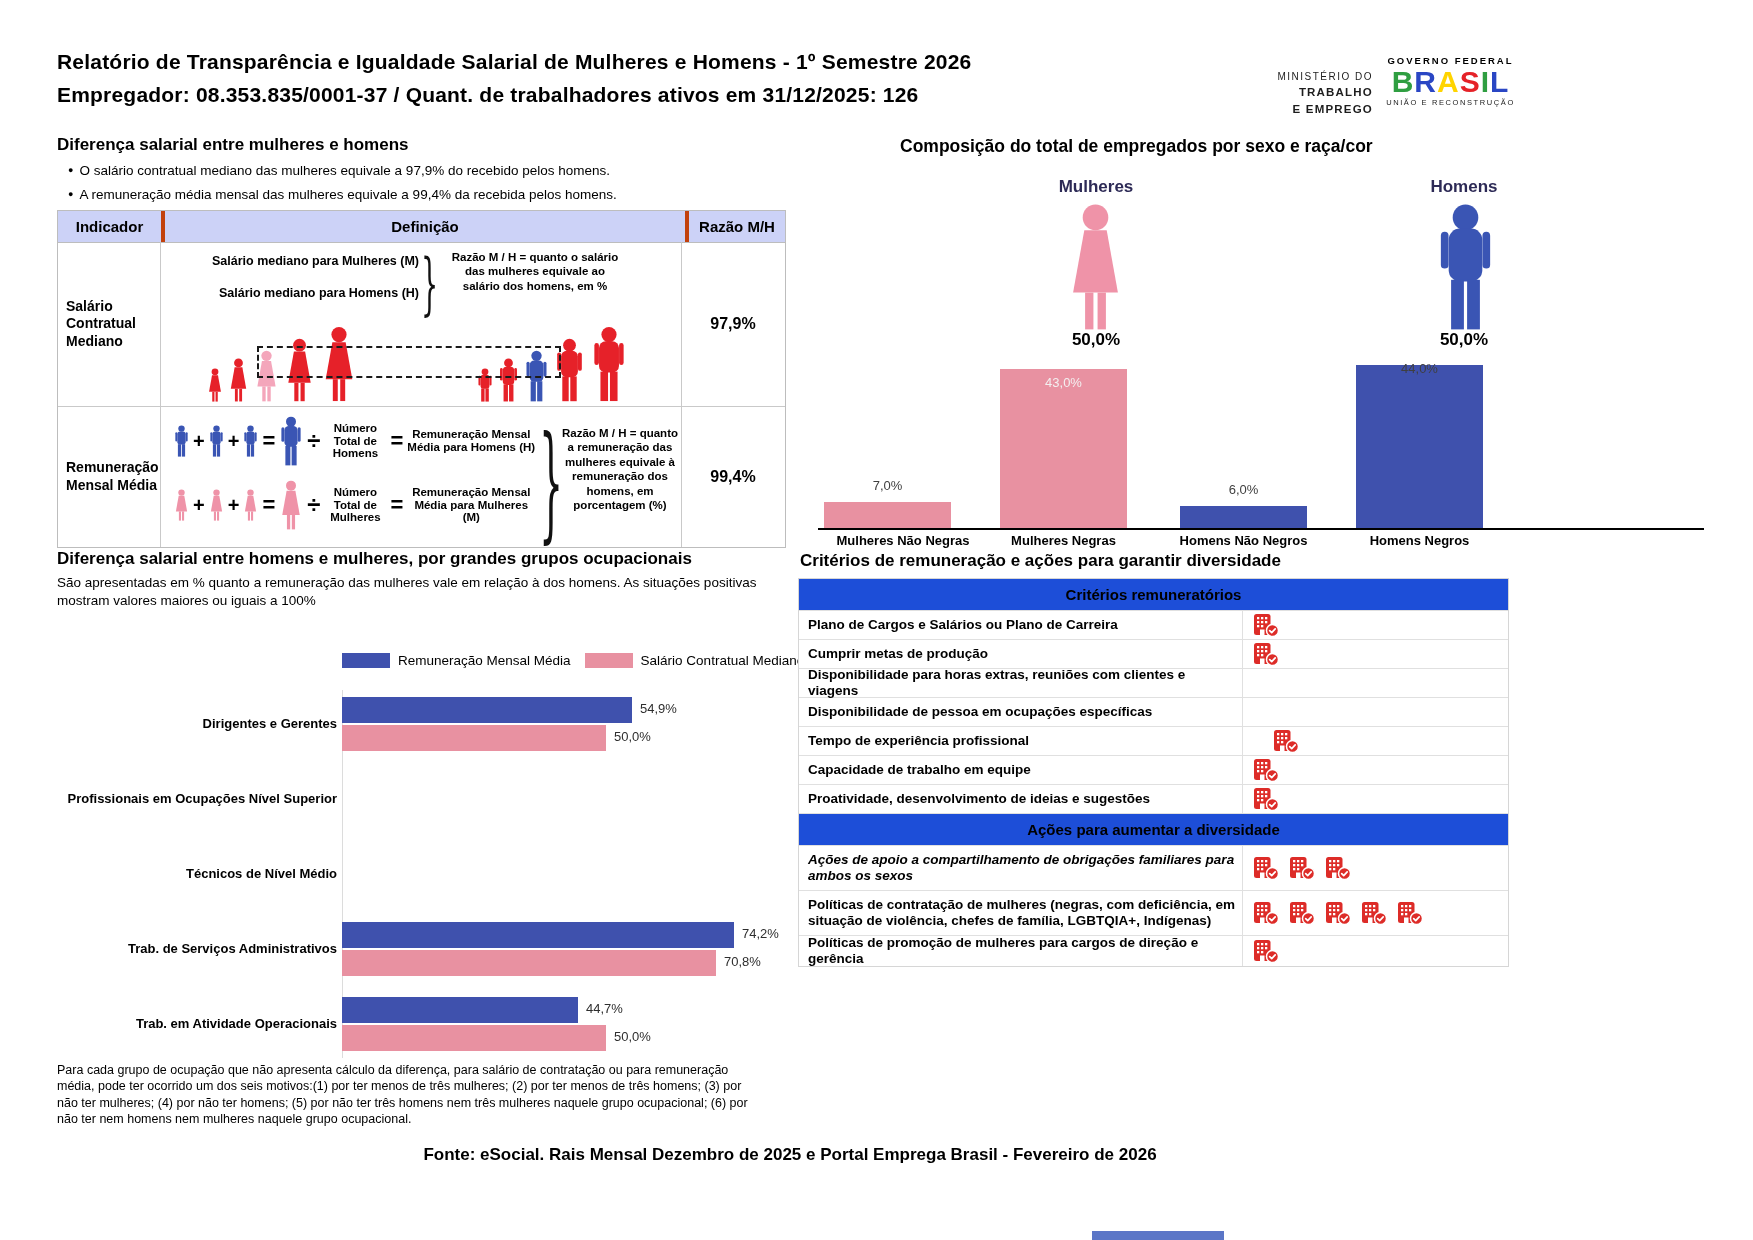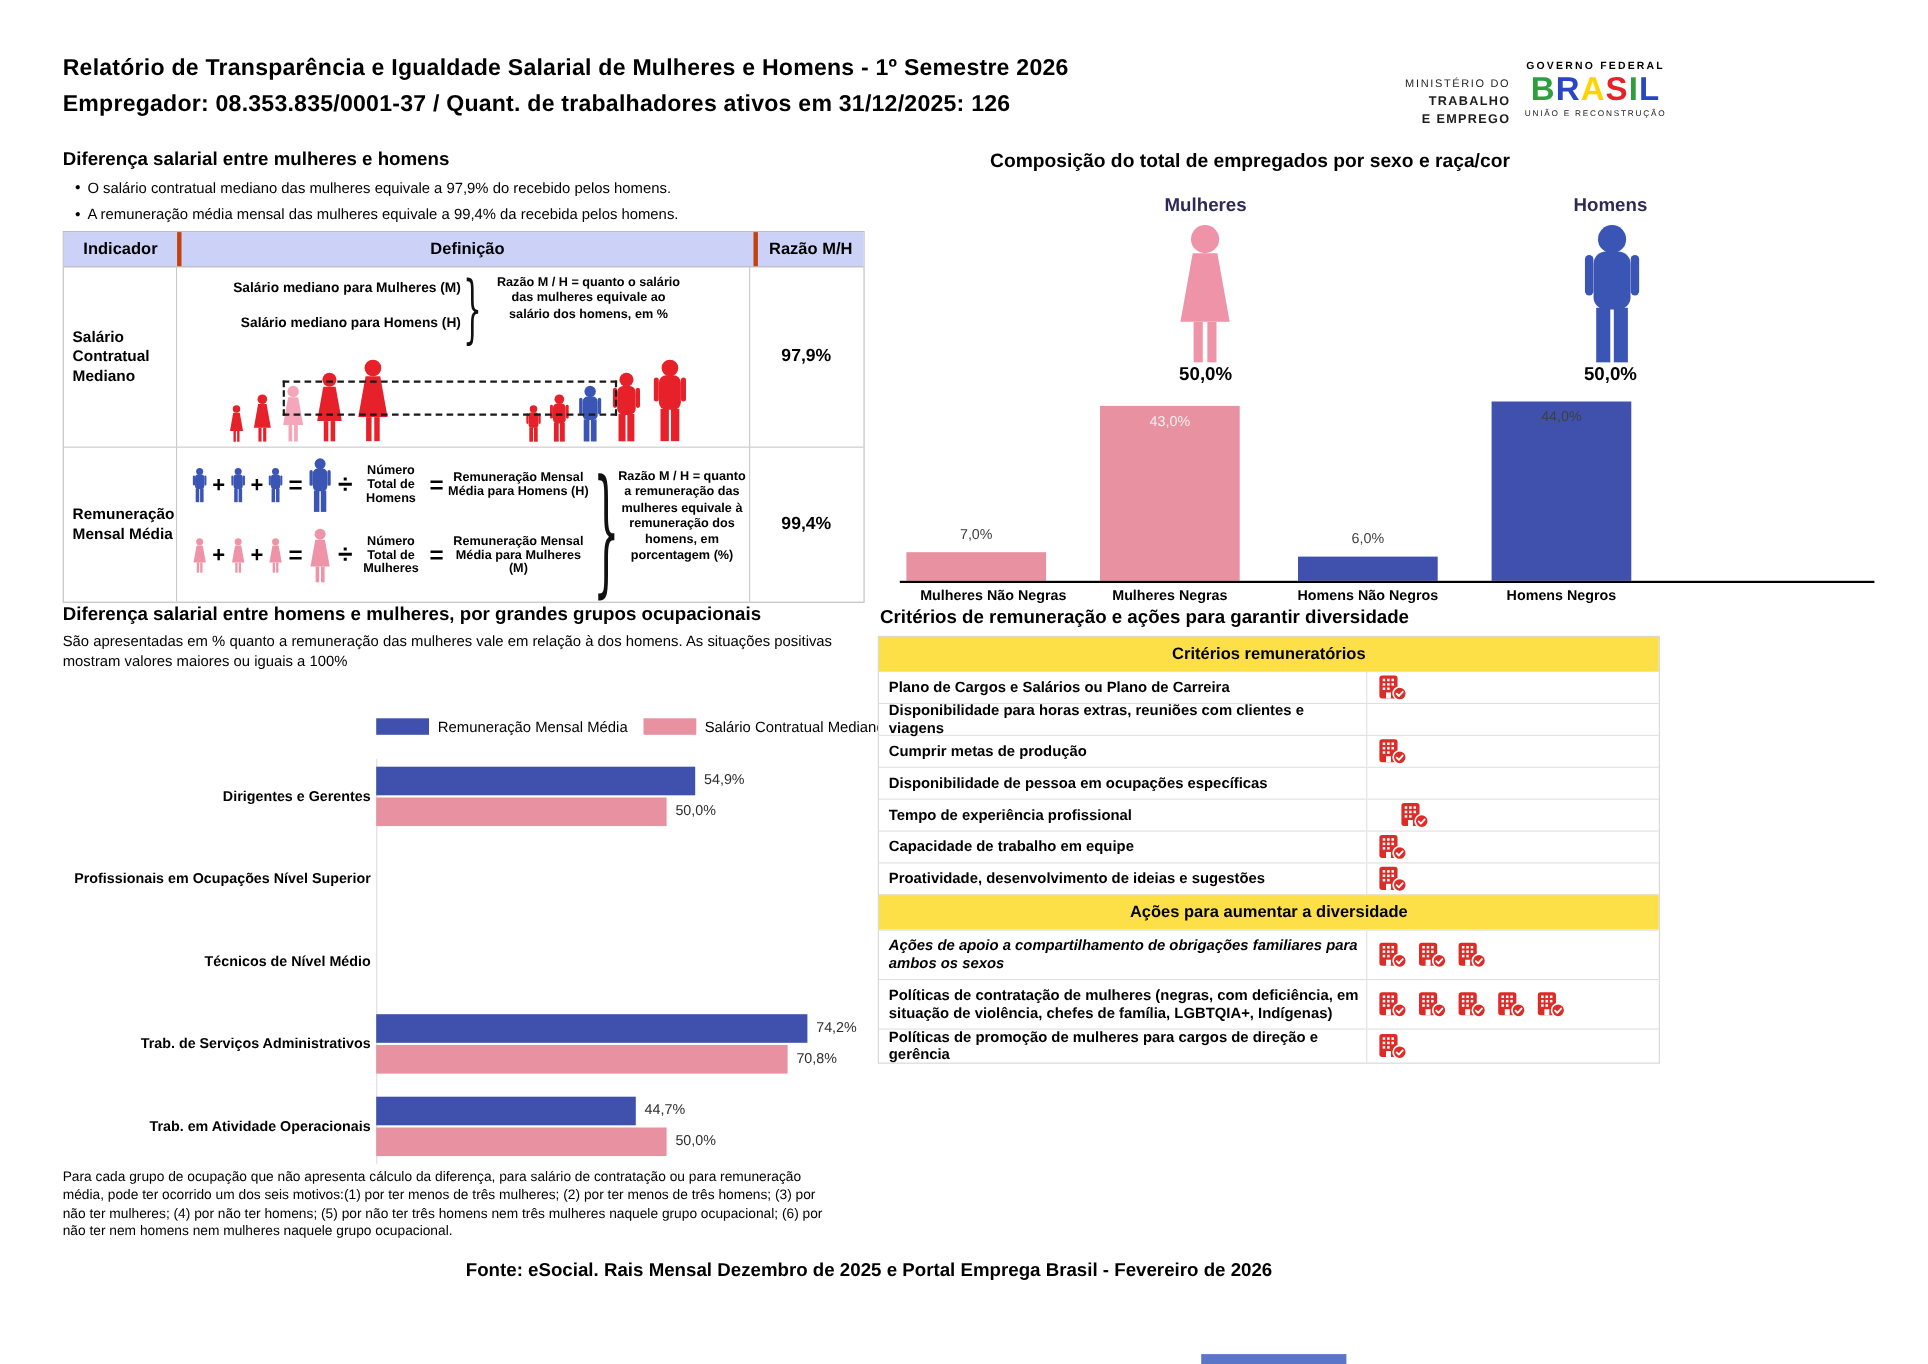--- a/index.html
+++ b/index.html
@@ -34,21 +34,21 @@
   .legend-swatch{width:48px;height:15px;}
   .val-label{font-size:13px;color:#2e2e2e;}
   .footnote{font-size:12.5px;line-height:1.3;}
   
   .comp-name{font-size:17px;font-weight:700;color:#2d2a56;text-align:center;}
   .comp-total{font-size:17px;font-weight:700;text-align:center;}
   .comp-cat{font-size:13px;font-weight:700;text-align:center;}
   .comp-val{font-size:13px;color:#3f3f3f;text-align:center;}
   
   .crit-table{border:1px solid #d6d6d6;background:#fff;}
-  .crit-head{background:#fde047;height:31px;display:flex;align-items:center;justify-content:center;
+  .crit-head{background:#1d4ed8;height:31px;display:flex;align-items:center;justify-content:center;
              font-size:15px;font-weight:700;}
   .crit-row{display:flex;border-top:1px solid #e0e0e0;box-sizing:border-box;}
   .crit-label{flex:0 0 444px;border-right:1px solid #e0e0e0;display:flex;align-items:center;
               padding:2px 6px 2px 9px;box-sizing:border-box;font-size:13.5px;font-weight:700;line-height:1.2;}
   .crit-icons{display:flex;align-items:center;gap:9px;padding-left:10px;}
   .footer{font-size:17px;font-weight:700;text-align:center;}
   .ministry{font-size:10px;letter-spacing:1.5px;text-align:right;color:#1d1d1d;line-height:1.5;}
   .ministry .mb{font-weight:700;font-size:11.5px;letter-spacing:1.2px;}
   .gov{text-align:center;}
   .gov-top{font-size:9.5px;font-weight:700;letter-spacing:2px;}
@@ -342,21 +342,21 @@
       <div style="position: absolute; left: 824px; top: 502px; width: 127px; height: 26px; background: rgb(232, 145, 161);"></div>
       <div class="comp-val" style="position: absolute; left: 824px; width: 127px; top: 478px;">7,0%</div>
       <div class="comp-cat" style="position: absolute; left: 793px; width: 220px; top: 533px;">Mulheres Não Negras</div>
       <div style="position: absolute; left: 1000px; top: 369px; width: 127px; height: 159px; background: rgb(232, 145, 161);"></div>
       <div class="comp-val" style="position: absolute; left: 1000px; width: 127px; top: 375px; color: rgb(243, 239, 240);">43,0%</div>
       <div class="comp-cat" style="position: absolute; left: 953.5px; width: 220px; top: 533px;">Mulheres Negras</div>
       <div style="position: absolute; left: 1180px; top: 506px; width: 127px; height: 22px; background: rgb(63, 81, 173);"></div>
       <div class="comp-val" style="position: absolute; left: 1180px; width: 127px; top: 482px;">6,0%</div>
       <div class="comp-cat" style="position: absolute; left: 1133.5px; width: 220px; top: 533px;">Homens Não Negros</div>
       <div style="position: absolute; left: 1356px; top: 365px; width: 127px; height: 163px; background: rgb(63, 81, 173);"></div>
-      <div class="comp-val" style="position: absolute; left: 1356px; width: 127px; top: 371px;">44,0%</div>
+      <div class="comp-val" style="position: absolute; left: 1356px; width: 127px; top: 361px;">44,0%</div>
       <div class="comp-cat" style="position: absolute; left: 1309.5px; width: 220px; top: 533px;">Homens Negros</div>
     </div>
   <div class="abs" style="left:818px;top:528px;width:886px;height:2px;background:#000;"></div>
 
   <div class="abs sec-title" style="left:800px;top:551px;">Critérios de remuneração e ações para garantir diversidade</div>
   <div class="abs crit-table" style="left:798px;top:578px;width:709px;" id="crit-table">
       <div class="crit-head">Critérios remuneratórios</div>
       <div class="crit-row" style="height: 29px;">
         <div class="crit-label">Plano de Cargos e Salários ou Plano de Carreira</div>
         <div class="crit-icons">
@@ -370,41 +370,41 @@
               <rect x="12" y="9" width="2.3" height="2.3" fill="#fff"></rect>
               <rect x="4" y="13" width="2.3" height="2.3" fill="#fff"></rect>
               <rect x="8" y="13" width="2.3" height="2.3" fill="#fff"></rect>
               <rect x="7" y="17.5" width="4.5" height="5.5" fill="#fff"></rect>
               <circle cx="19.5" cy="18.5" r="6" fill="#dd2c28" stroke="#fff" stroke-width="1.5"></circle>
               <path d="M16.7 18.7 l2 2 l3.5 -3.8" stroke="#fff" stroke-width="1.7" fill="none" stroke-linecap="round" stroke-linejoin="round"></path>
             </svg></span>
         </div>
       </div>
       <div class="crit-row" style="height: 29px;">
+        <div class="crit-label">Cumprir metas de produção</div>
+        <div class="crit-icons">
+          <span style="line-height: 0;"><svg viewBox="0 0 27 26" width="27" height="26">
+              <rect x="1" y="2" width="16.5" height="21" rx="2.5" fill="#dd2c28"></rect>
+              <rect x="4" y="5" width="2.3" height="2.3" fill="#fff"></rect>
+              <rect x="8" y="5" width="2.3" height="2.3" fill="#fff"></rect>
+              <rect x="12" y="5" width="2.3" height="2.3" fill="#fff"></rect>
+              <rect x="4" y="9" width="2.3" height="2.3" fill="#fff"></rect>
+              <rect x="8" y="9" width="2.3" height="2.3" fill="#fff"></rect>
+              <rect x="12" y="9" width="2.3" height="2.3" fill="#fff"></rect>
+              <rect x="4" y="13" width="2.3" height="2.3" fill="#fff"></rect>
+              <rect x="8" y="13" width="2.3" height="2.3" fill="#fff"></rect>
+              <rect x="7" y="17.5" width="4.5" height="5.5" fill="#fff"></rect>
+              <circle cx="19.5" cy="18.5" r="6" fill="#dd2c28" stroke="#fff" stroke-width="1.5"></circle>
+              <path d="M16.7 18.7 l2 2 l3.5 -3.8" stroke="#fff" stroke-width="1.7" fill="none" stroke-linecap="round" stroke-linejoin="round"></path>
+            </svg></span>
+        </div>
+      </div>
+      <div class="crit-row" style="height: 29px;">
         <div class="crit-label">Disponibilidade para horas extras, reuniões com clientes e viagens</div>
         <div class="crit-icons"></div>
-      </div>
-      <div class="crit-row" style="height: 29px;">
-        <div class="crit-label">Cumprir metas de produção</div>
-        <div class="crit-icons">
-          <span style="line-height: 0;"><svg viewBox="0 0 27 26" width="27" height="26">
-              <rect x="1" y="2" width="16.5" height="21" rx="2.5" fill="#dd2c28"></rect>
-              <rect x="4" y="5" width="2.3" height="2.3" fill="#fff"></rect>
-              <rect x="8" y="5" width="2.3" height="2.3" fill="#fff"></rect>
-              <rect x="12" y="5" width="2.3" height="2.3" fill="#fff"></rect>
-              <rect x="4" y="9" width="2.3" height="2.3" fill="#fff"></rect>
-              <rect x="8" y="9" width="2.3" height="2.3" fill="#fff"></rect>
-              <rect x="12" y="9" width="2.3" height="2.3" fill="#fff"></rect>
-              <rect x="4" y="13" width="2.3" height="2.3" fill="#fff"></rect>
-              <rect x="8" y="13" width="2.3" height="2.3" fill="#fff"></rect>
-              <rect x="7" y="17.5" width="4.5" height="5.5" fill="#fff"></rect>
-              <circle cx="19.5" cy="18.5" r="6" fill="#dd2c28" stroke="#fff" stroke-width="1.5"></circle>
-              <path d="M16.7 18.7 l2 2 l3.5 -3.8" stroke="#fff" stroke-width="1.7" fill="none" stroke-linecap="round" stroke-linejoin="round"></path>
-            </svg></span>
-        </div>
       </div>
       <div class="crit-row" style="height: 29px;">
         <div class="crit-label">Disponibilidade de pessoa em ocupações específicas</div>
         <div class="crit-icons"></div>
       </div>
       <div class="crit-row" style="height: 29px; gap: 20px;">
         <div class="crit-label">Tempo de experiência profissional</div>
         <div class="crit-icons">
           <span style="line-height: 0;"><svg viewBox="0 0 27 26" width="27" height="26">
               <rect x="1" y="2" width="16.5" height="21" rx="2.5" fill="#dd2c28"></rect>

